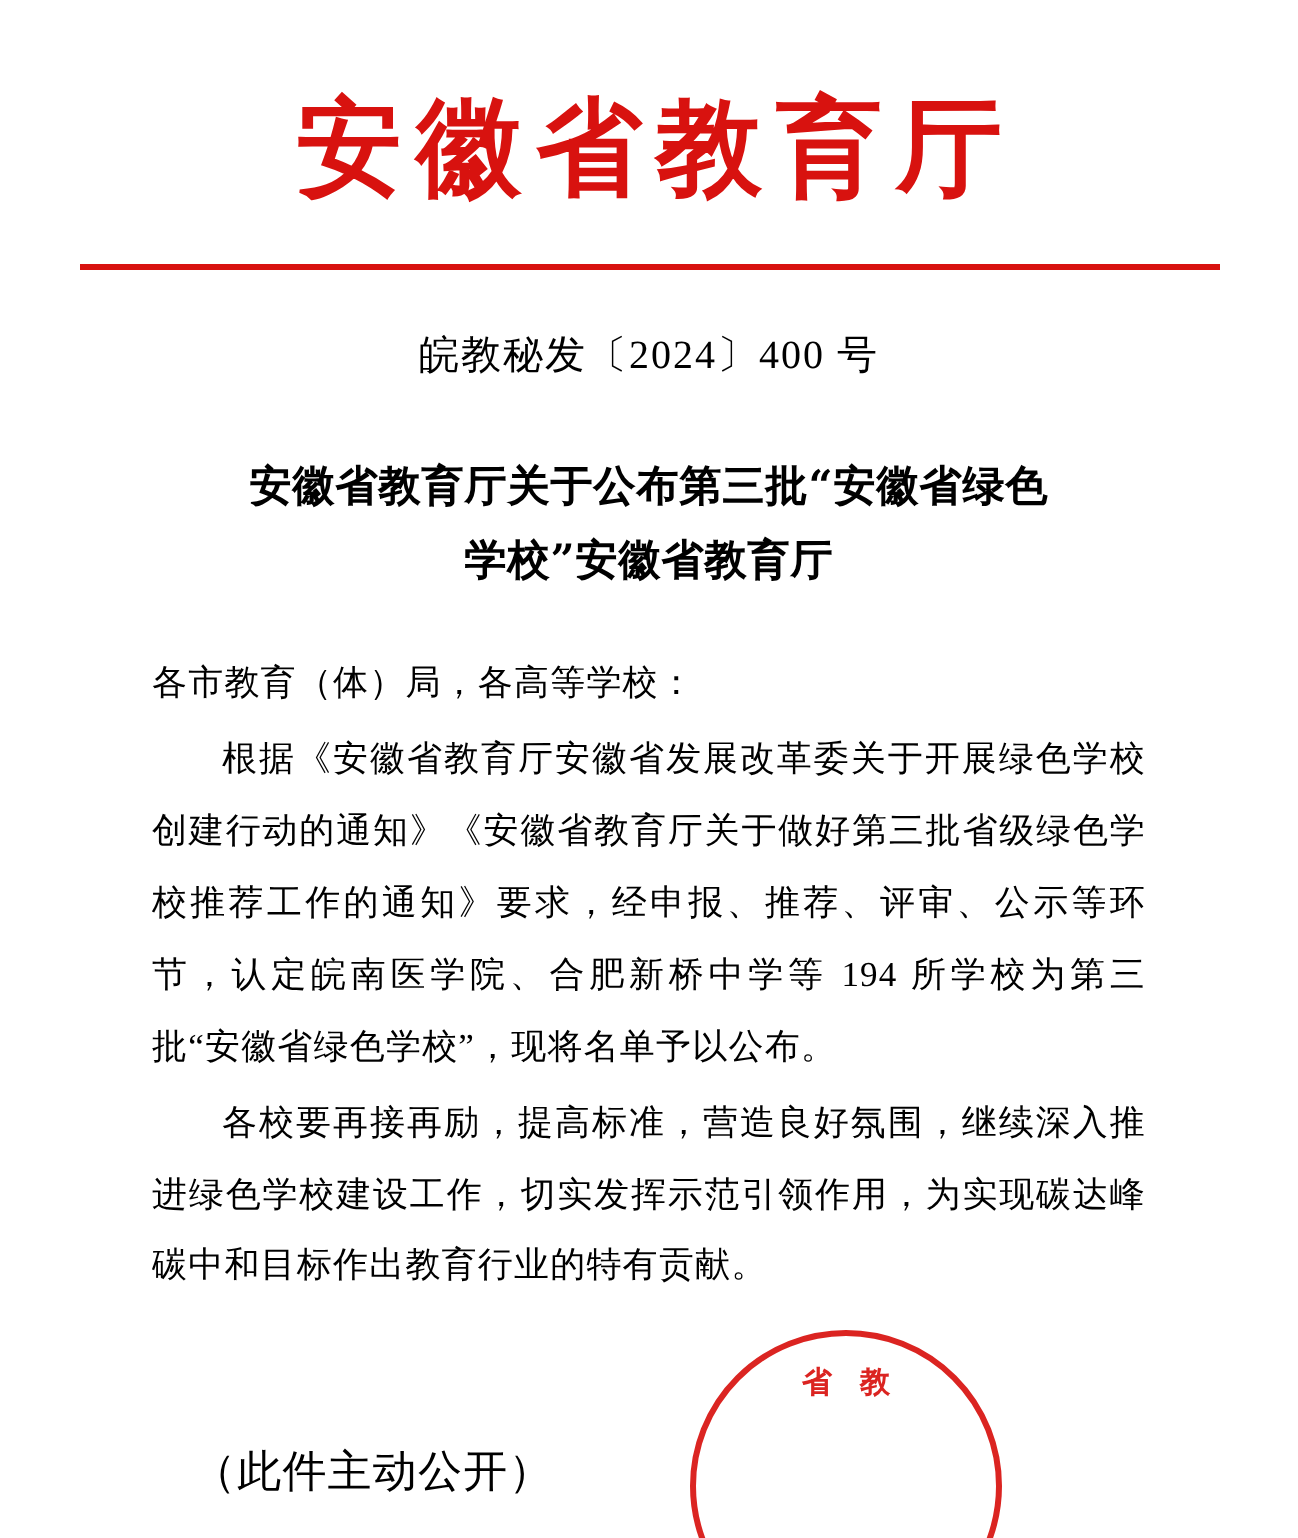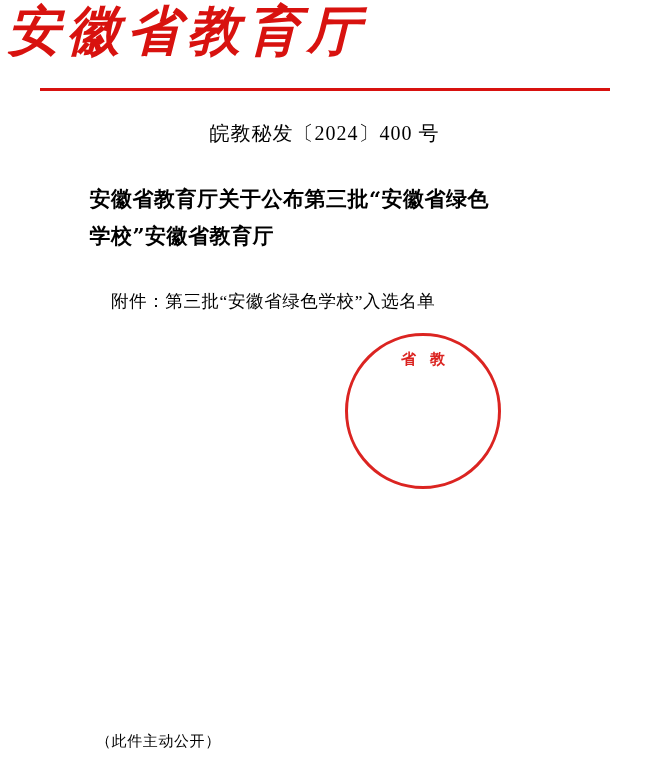--- a/index.html
+++ b/index.html
@@ -18,22 +18,22 @@
   .page {
     position: relative;
     width: 649px;
     height: 769px;
     background: #ffffff;
     box-sizing: border-box;
     overflow: hidden;
   }
   
   .doc-header {
-    text-align: left;
-    font-style: italic;
+    text-align: center;
+    padding-top: 44px;
   }
   .doc-header-title {
     color: #d8120f;
     font-family: "DejaVu Serif", "Liberation Serif", serif;
     font-weight: bold;
     font-size: 53px;
     letter-spacing: 7px;
     line-height: 1.15;
     white-space: nowrap;
     text-indent: 7px;
@@ -49,20 +49,21 @@
     text-align: center;
     margin-top: 29px;
     font-size: 20px;
     letter-spacing: 1px;
     font-family: "Liberation Serif", serif;
   }
   
   .doc-title {
     margin: 34px auto 0 auto;
     width: 470px;
+    text-align: center;
     font-size: 21px;
     font-weight: bold;
     line-height: 1.75;
     letter-spacing: 0.5px;
     font-family: "DejaVu Serif", "Liberation Serif", serif;
   }
   
   .doc-body {
     margin: 26px 76px 0 76px;
     font-size: 17.5px;
@@ -109,43 +110,47 @@
     font-size: 15px;
     font-weight: bold;
     letter-spacing: 14px;
     text-indent: 14px;
     font-family: "DejaVu Serif", "Liberation Serif", serif;
   }
   .footer-note {
     position: absolute;
     left: 96px;
     bottom: 18px;
-    font-size: 15px;
+    font-size: 22px;
     letter-spacing: 0.6px;
   }
 </style>
 </head>
 <body>
 
 <div class="page">
 
   <div class="doc-header">
     <div class="doc-header-title">安徽省教育厅</div>
     <div class="header-rule"></div>
   </div>
 
   <div class="doc-number">皖教秘发〔2024〕400 号</div>
 
   <div class="doc-title">
     <div>安徽省教育厅关于公布第三批“安徽省绿色</div>
     <div>学校”安徽省教育厅</div>
   </div>
 
+  <div class="doc-body">
+    <p>各市教育（体）局，各高等学校：</p>
+    <p class="indent2">根据《安徽省教育厅安徽省发展改革委关于开展绿色学校创建行动的通知》《安徽省教育厅关于做好第三批省级绿色学校推荐工作的通知》要求，经申报、推荐、评审、公示等环节，认定皖南医学院、合肥新桥中学等 194 所学校为第三批“安徽省绿色学校”，现将名单予以公布。</p>
+    <p class="indent2">各校要再接再励，提高标准，营造良好氛围，继续深入推进绿色学校建设工作，切实发挥示范引领作用，为实现碳达峰碳中和目标作出教育行业的特有贡献。</p>
+  </div>
 
-  <div class="attach">附件：第三批“安徽省绿色学校”入选名单</div>
 
   <div class="sign-block">
     <div class="seal">
       <div class="seal-top-text">省教</div>
 
     </div>
 
   </div>
 
   <div class="footer-note">（此件主动公开）</div>

